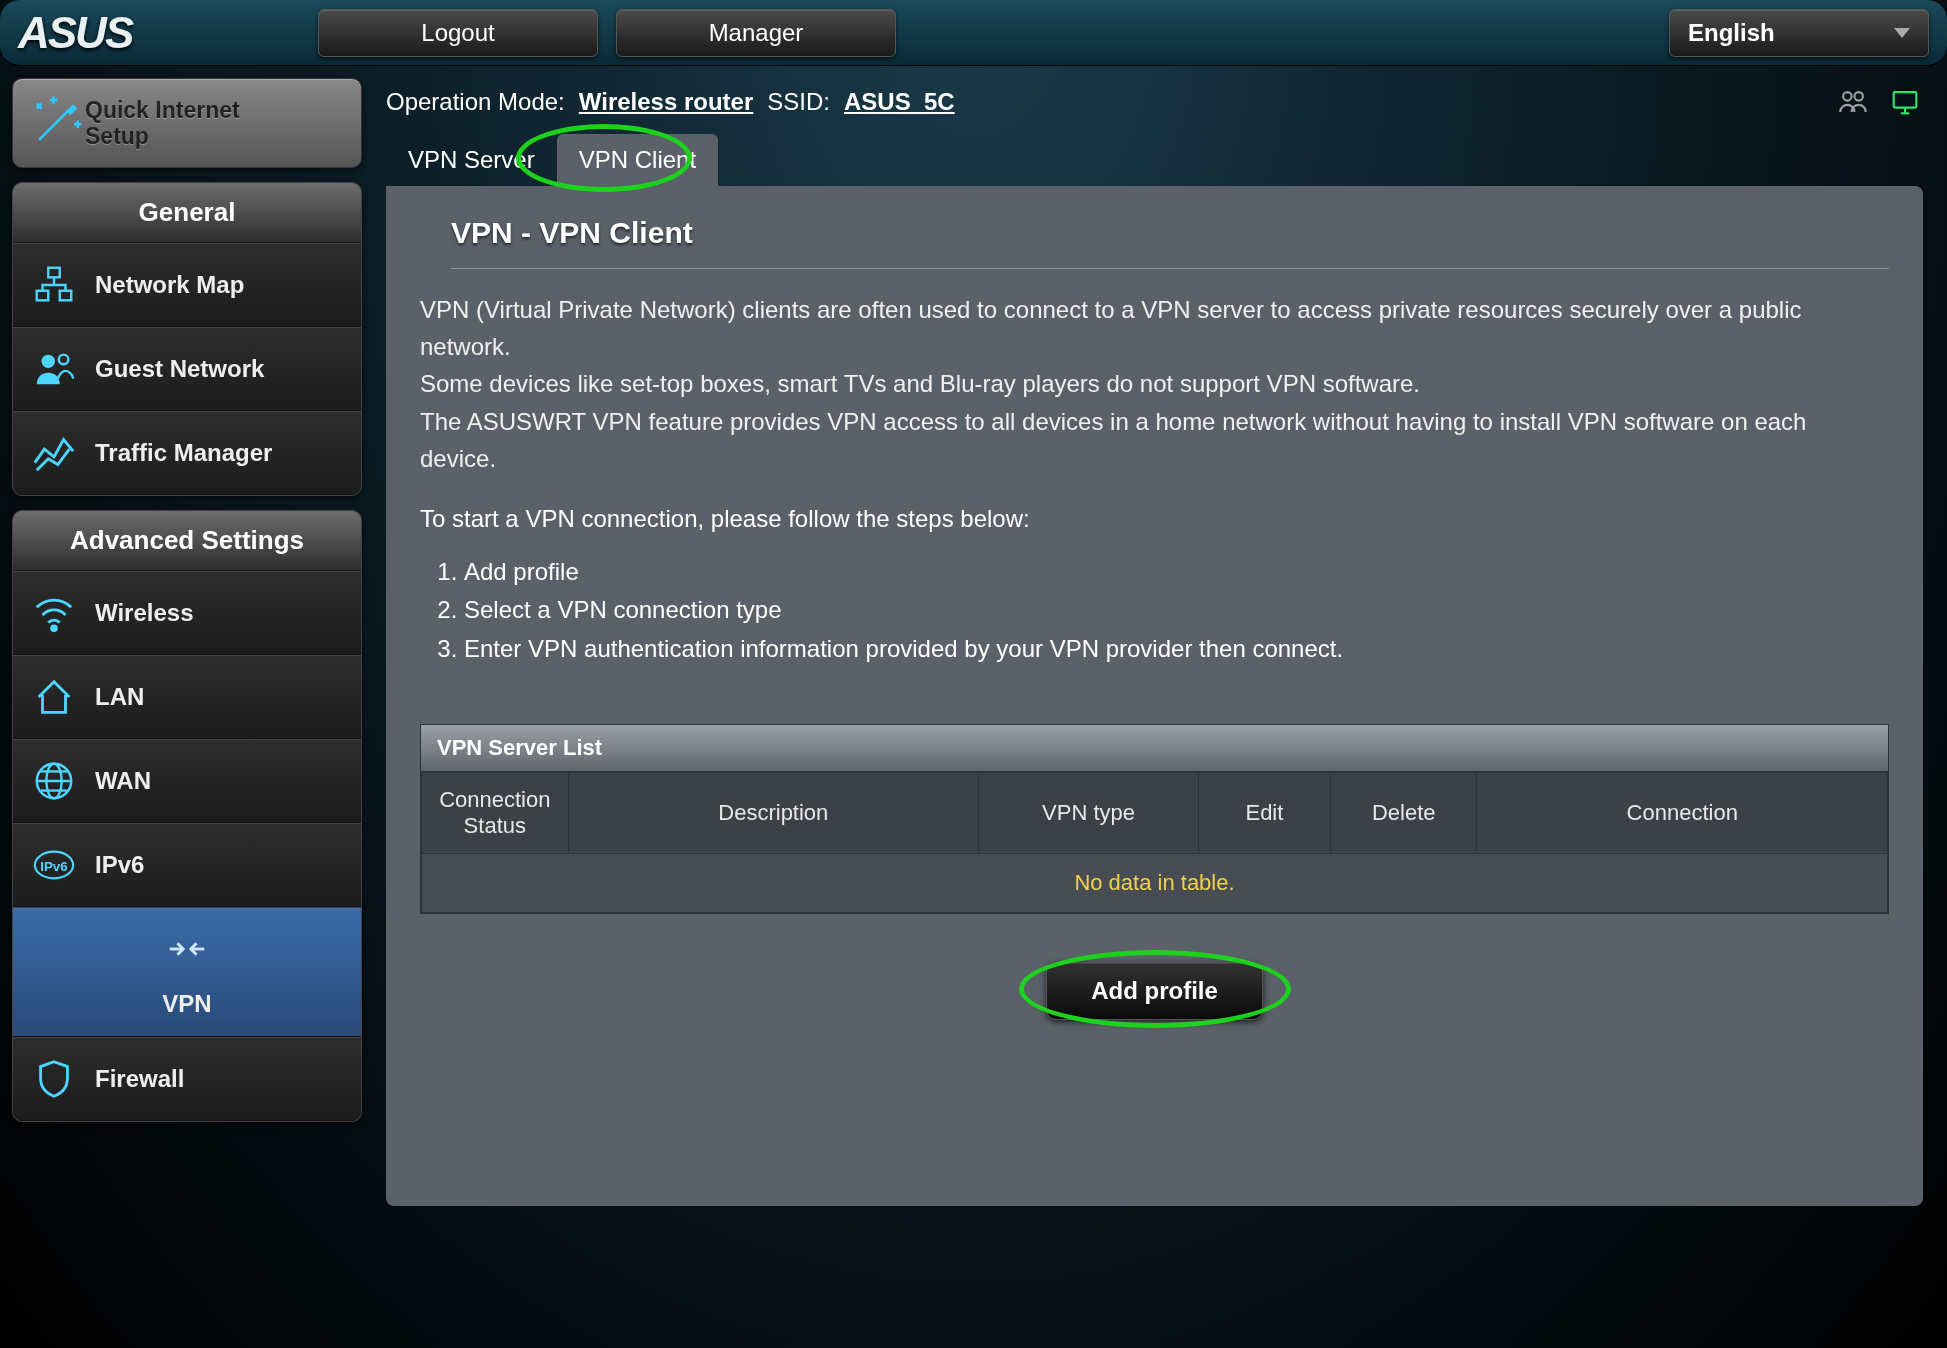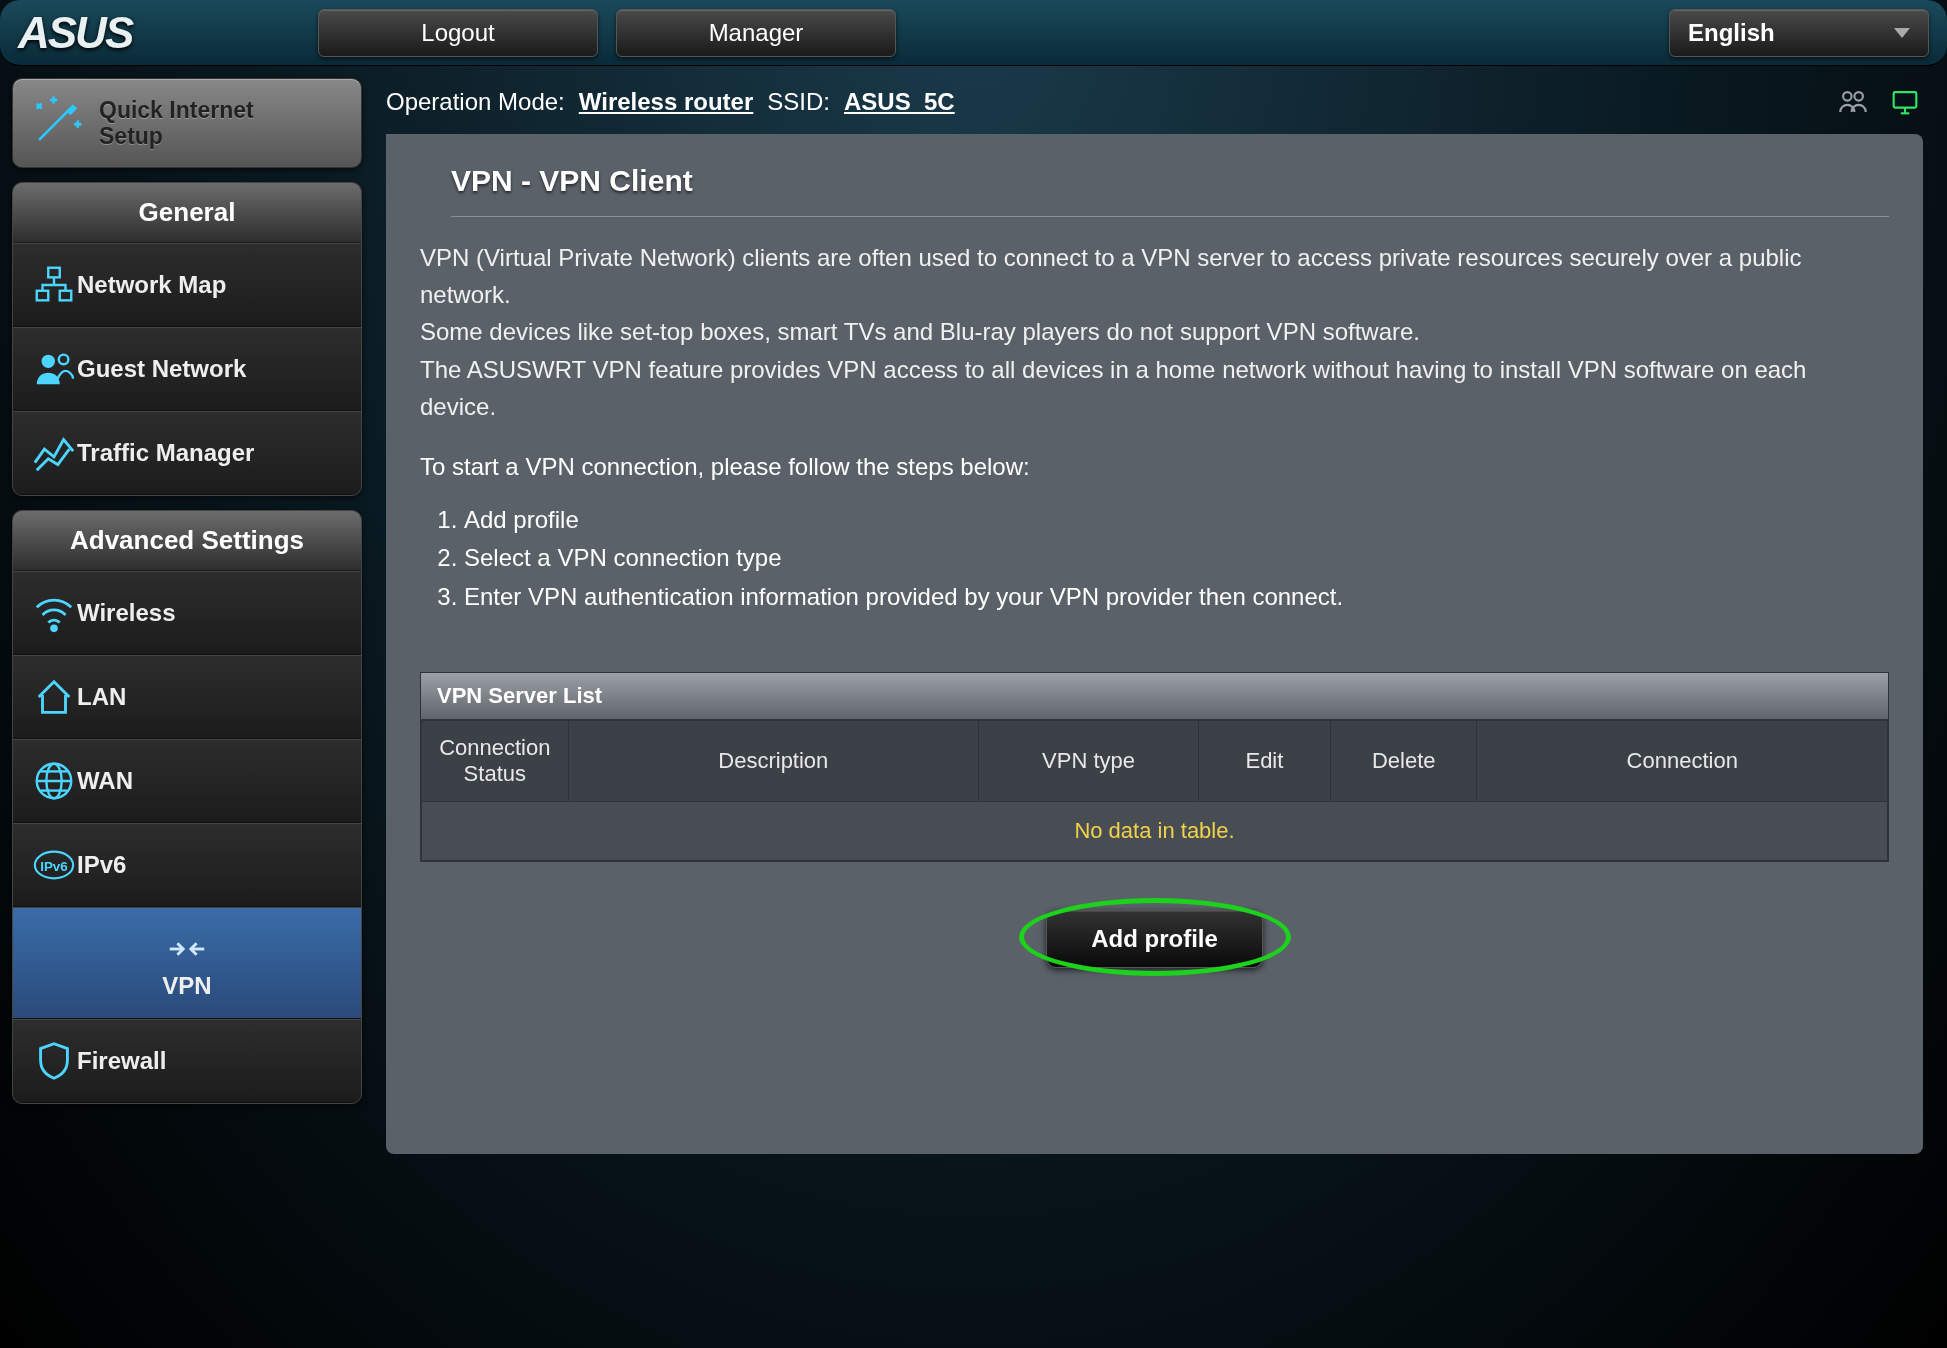--- a/index.html
+++ b/index.html
@@ -84,21 +84,21 @@
 
   
   .quick-setup {
     background: linear-gradient(to bottom, #888 0%, #555 100%);
     border: 1px solid #333;
     border-radius: 10px;
     height: 90px;
     padding: 10px 14px;
     display: flex;
     align-items: center;
-    gap: 14px;
+    gap: 0;
     color: #222;
     font-weight: bold;
     font-size: 23px;
     line-height: 1.15;
     cursor: pointer;
     box-shadow: 0 2px 6px rgba(0,0,0,0.6), inset 0 1px 0 rgba(255,255,255,0.3);
     text-shadow: 0 1px 0 rgba(255,255,255,0.3);
   }
   .quick-setup .wand {
     width: 58px; height: 58px; position: relative;
@@ -117,20 +117,21 @@
     text-align: center;
     font-size: 26px;
     font-weight: bold;
     padding: 14px 0;
     background: linear-gradient(to bottom, #6c6c6c 0%, #2e2e2e 100%);
     border-bottom: 1px solid #1a1a1a;
   }
   .nav-item {
     display: flex;
     align-items: center;
+    gap: 18px;
     padding: 18px 18px;
     font-size: 24px;
     font-weight: bold;
     color: #eee;
     border-top: 1px solid #444;
     border-bottom: 1px solid #111;
     cursor: pointer;
     background: linear-gradient(to bottom, #2d2d2d 0%, #1c1c1c 100%);
   }
   .nav-item:first-of-type { border-top: none; }
@@ -452,20 +453,25 @@
         <span class="ic">
           <svg viewBox="0 0 48 48" width="34" height="34" fill="none" stroke="#2ee66b" stroke-width="3">
             <rect x="8" y="10" width="32" height="22" rx="2"></rect>
               <line x1="18" y1="40" x2="30" y2="40"></line>
               <line x1="24" y1="32" x2="24" y2="40"></line>
           </svg>
         </span>
       </div>
     </div>
 
+    <div class="tabs">
+      <div class="tab">VPN Server</div>
+      <div class="tab active">VPN Client</div>
+      <div class="tab-ring"></div>
+    </div>
 
     <div class="panel">
       <h2>VPN - VPN Client</h2>
 
       <div class="desc">
         <div>VPN (Virtual Private Network) clients are often used to connect to a VPN server to access private resources securely over a public network.</div>
         <div>Some devices like set-top boxes, smart TVs and Blu-ray players do not support VPN software.</div>
         <div>The ASUSWRT VPN feature provides VPN access to all devices in a home network without having to install VPN software on each device.</div>
       </div>
 

